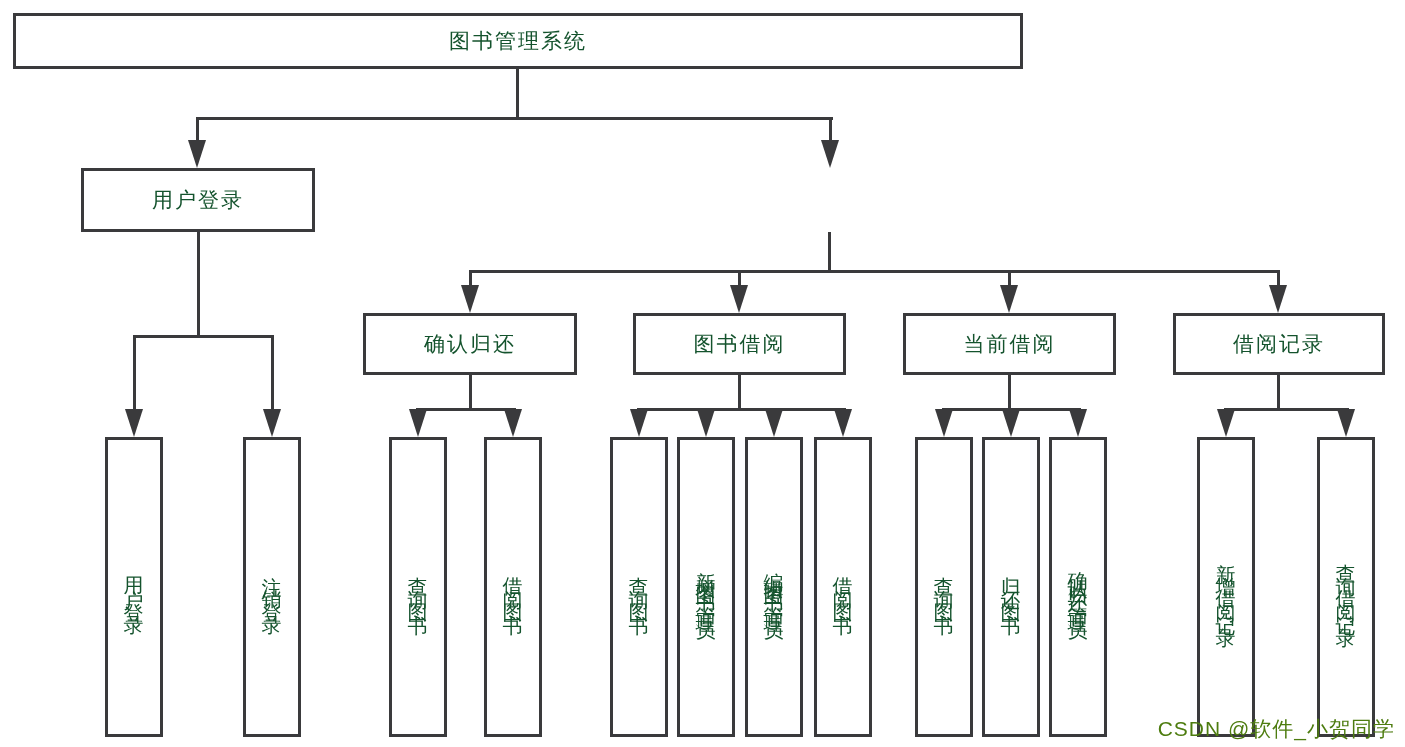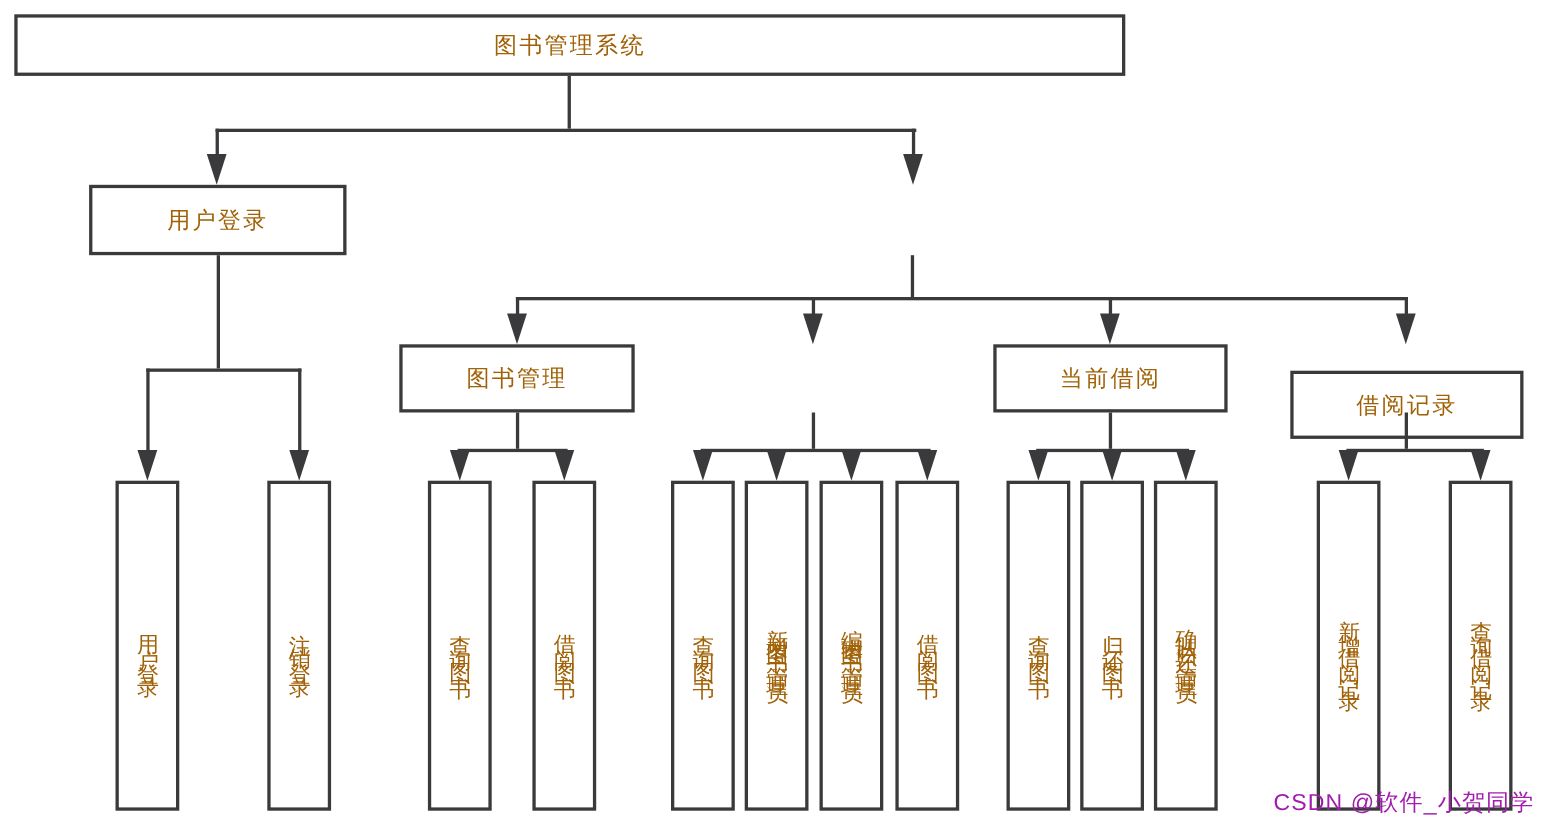--- a/index.html
+++ b/index.html
@@ -14,21 +14,21 @@
   }
   .box {
     position:absolute;
     border:3px solid #3a3a3c;
     background:#ffffff;
     display:flex;
     align-items:center;
     justify-content:center;
     font-size:21px;
     letter-spacing:2px;
-    color:#a16207;
+    color:#14532d;
     text-align:center;
   }
   .leaf {
     writing-mode:vertical-rl;
     text-orientation:mixed;
     font-size:20px;
     letter-spacing:13px;
     line-height:1;
   }
   .leaf.tight { letter-spacing:7px; }
@@ -37,21 +37,21 @@
     position:absolute;
     width:0; height:0;
     border-left:9px solid transparent;
     border-right:9px solid transparent;
     border-top:28px solid #3a3a3c;
   }
   .watermark {
     position:absolute;
     right:10px; bottom:4px;
     font-size:21px;
-    color:#a21caf;
+    color:#4d7c0f;
     letter-spacing:1px;
     white-space:nowrap;
   }
 </style>
 </head>
 <body>
 
 <div class="canvas">
 
   <div class="box" style="left:13px;top:13px;width:1010px;height:56px;">图书管理系统</div>
@@ -76,23 +76,24 @@
   <div class="line" style="left:469px;top:270px;width:811px;height:3px;"></div>
   <div class="line" style="left:469px;top:270px;width:3px;height:16px;"></div>
   <div class="line" style="left:738px;top:270px;width:3px;height:16px;"></div>
   <div class="line" style="left:1008px;top:270px;width:3px;height:16px;"></div>
   <div class="line" style="left:1277px;top:270px;width:3px;height:16px;"></div>
   <div class="arrow" style="left:461px;top:285px;"></div>
   <div class="arrow" style="left:730px;top:285px;"></div>
   <div class="arrow" style="left:1000px;top:285px;"></div>
   <div class="arrow" style="left:1269px;top:285px;"></div>
 
-  <div class="box" style="left:363px;top:313px;width:214px;height:62px;">图书管理</div>
+  <div class="box" style="left:363px;top:313px;width:214px;height:62px;">确认归还</div>
+  <div class="box" style="left:633px;top:313px;width:213px;height:62px;">图书借阅</div>
   <div class="box" style="left:903px;top:313px;width:213px;height:62px;text-align:right;">当前借阅</div>
-  <div class="box" style="left:1173px;top:313px;width:212px;height:62px;margin-top:24px;">借阅记录</div>
+  <div class="box" style="left:1173px;top:313px;width:212px;height:62px;">借阅记录</div>
 
   <div class="line" style="left:469px;top:375px;width:3px;height:33px;"></div>
   <div class="line" style="left:416px;top:408px;width:100px;height:3px;"></div>
   <div class="arrow" style="left:409px;top:409px;"></div>
   <div class="arrow" style="left:504px;top:409px;"></div>
 
   <div class="line" style="left:738px;top:375px;width:3px;height:33px;"></div>
   <div class="line" style="left:637px;top:408px;width:209px;height:3px;"></div>
   <div class="arrow" style="left:630px;top:409px;"></div>
   <div class="arrow" style="left:697px;top:409px;"></div>

